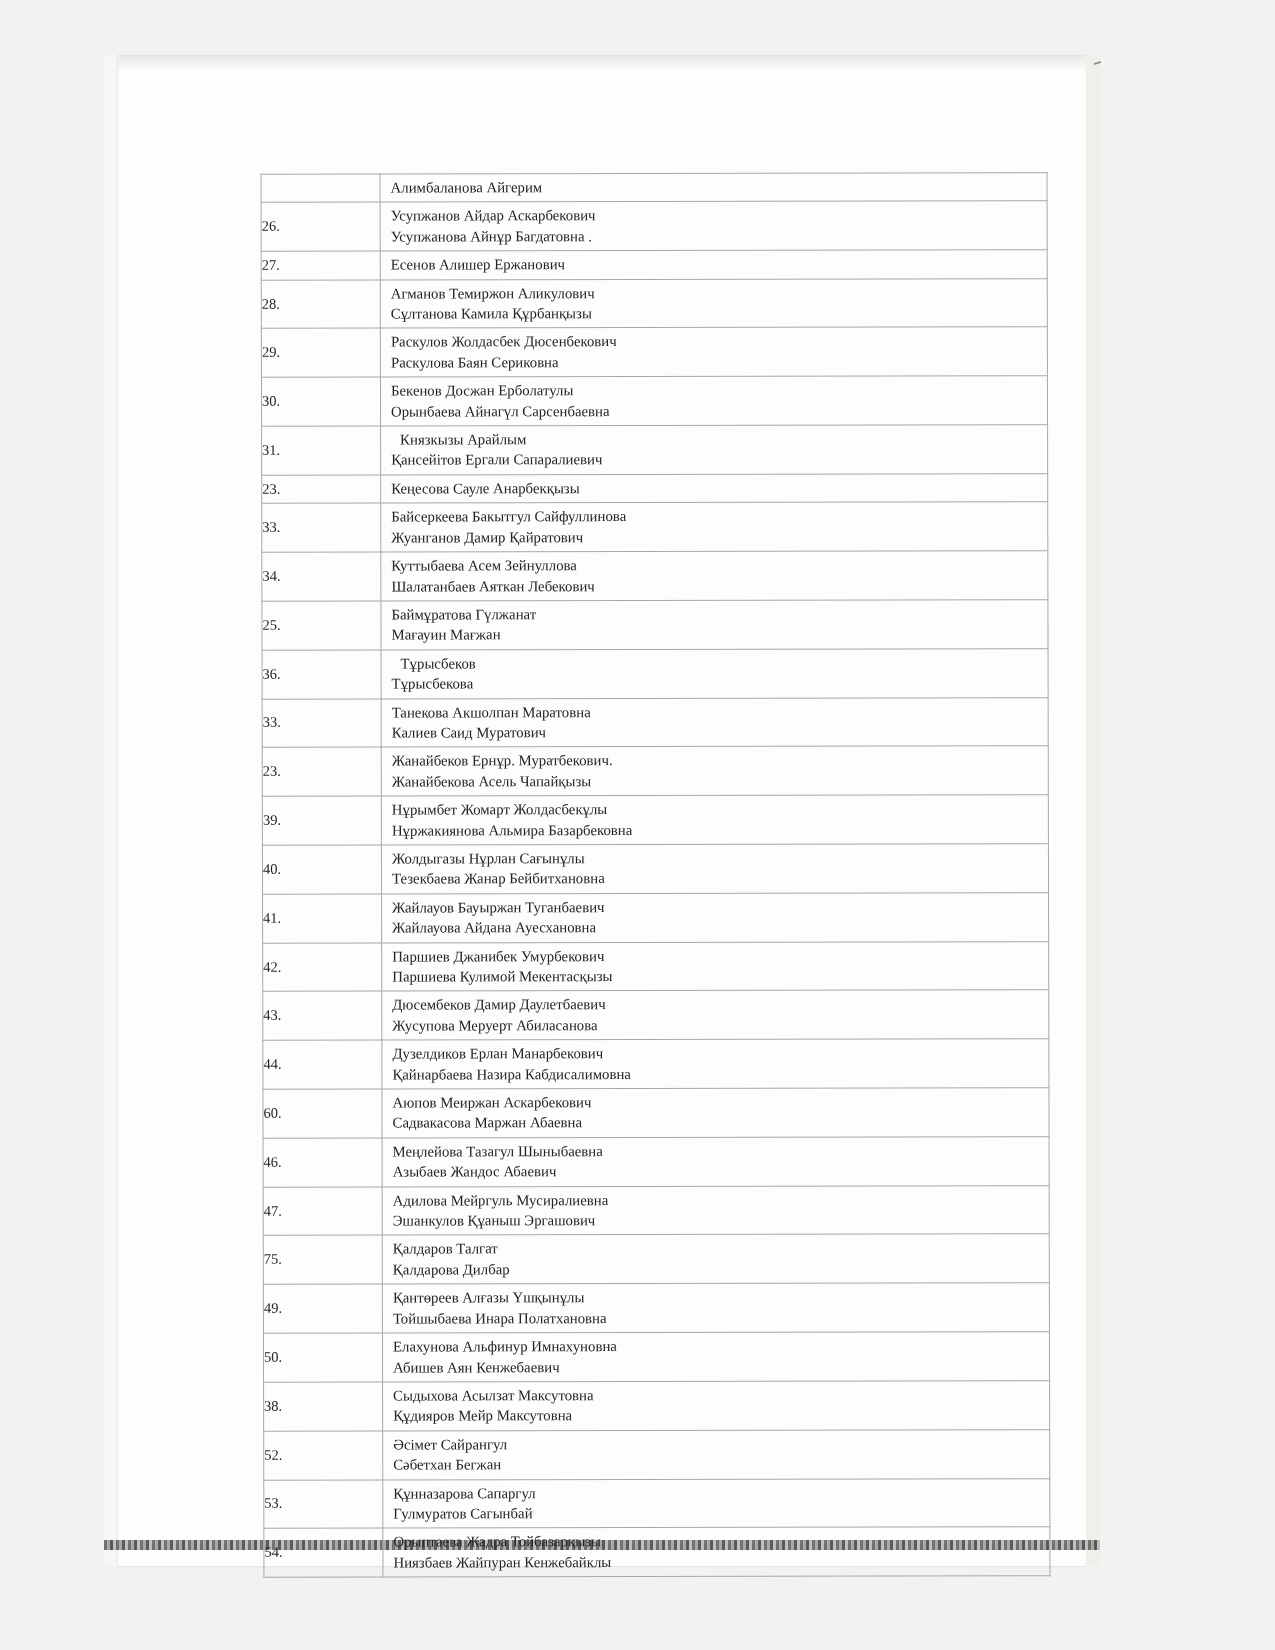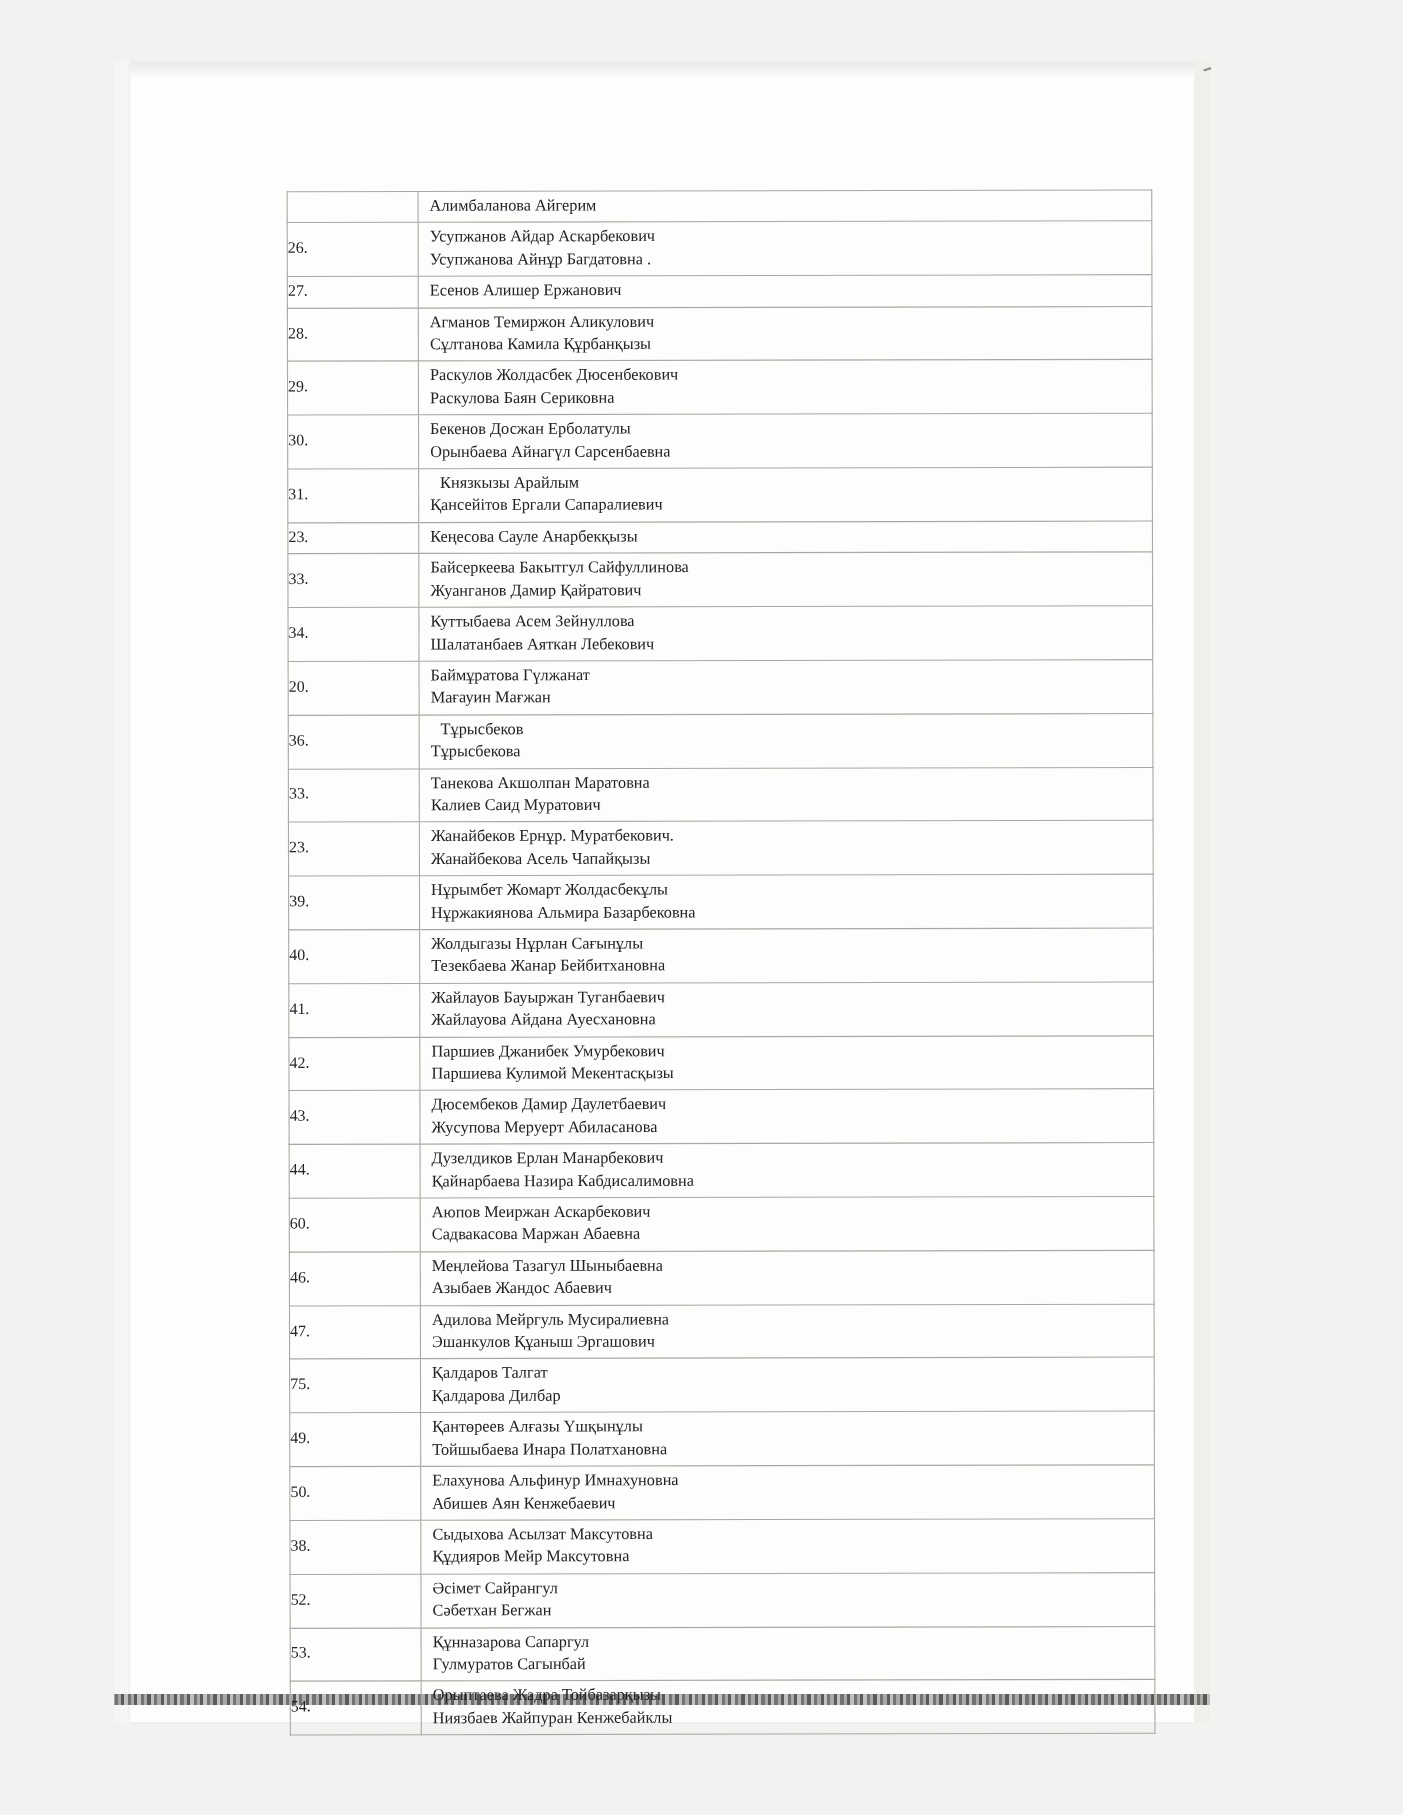--- a/index.html
+++ b/index.html
@@ -193,21 +193,21 @@
         </td>
       </tr>
       <tr>
         <td class="col-num">34.</td>
         <td class="col-names">
           <span class="name-line">Куттыбаева Асем Зейнуллова</span>
           <span class="name-line">Шалатанбаев Аяткан Лебекович</span>
         </td>
       </tr>
       <tr>
-        <td class="col-num">20.</td>
+        <td class="col-num">25.</td>
         <td class="col-names">
           <span class="name-line">Баймұратова Гүлжанат</span>
           <span class="name-line">Мағауин Мағжан</span>
         </td>
       </tr>
       <tr>
         <td class="col-num">36.</td>
         <td class="col-names">
           <span class="name-line indent">Тұрысбеков</span>
           <span class="name-line">Тұрысбекова</span>

